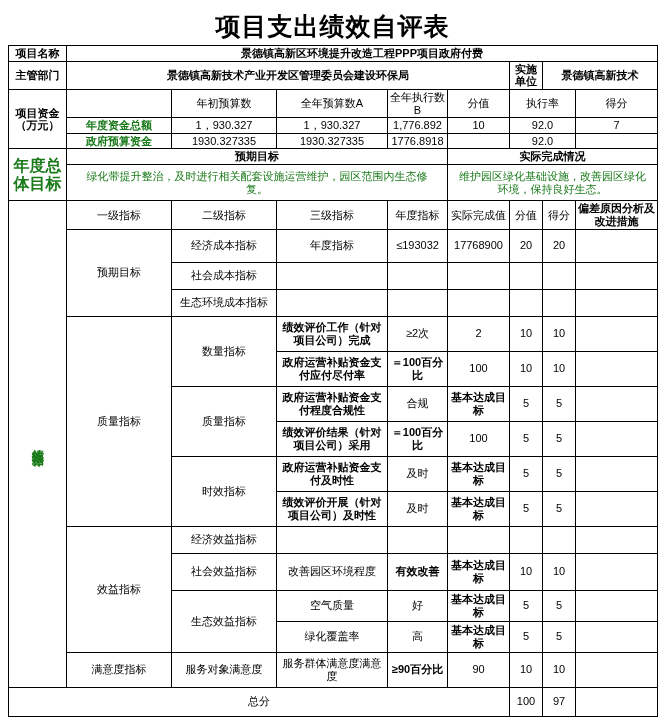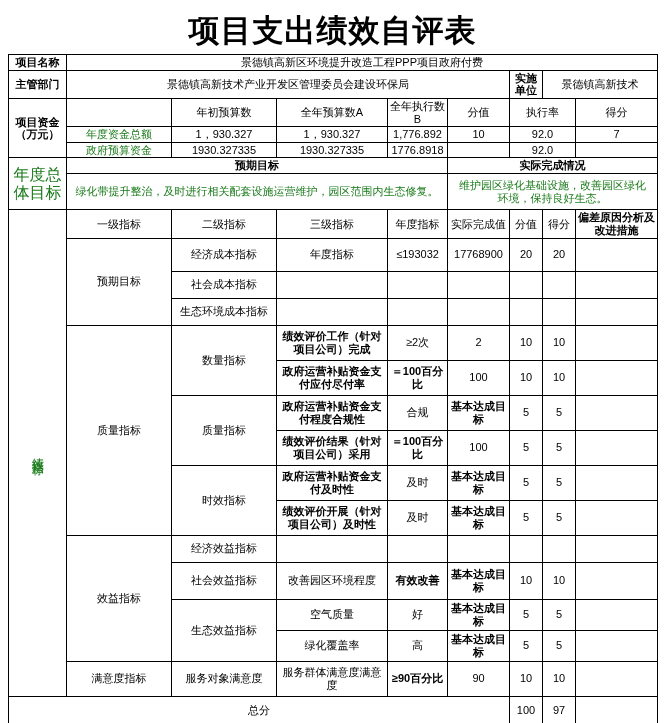--- a/index.html
+++ b/index.html
@@ -15,21 +15,21 @@
   }
   .page {
     width: 665px;
     box-sizing: border-box;
     padding: 4px 8px 0 8px;
   }
   .doc-title {
     text-align: center;
     font-family: "Liberation Serif", serif;
     font-weight: bold;
-    font-size: 31px;
+    font-size: 25px;
     letter-spacing: 1px;
     margin: 6px 0 2px 0;
   }
   .doc-subtitle {
     text-align: center;
     font-size: 11px;
     margin: 0 0 6px 0;
   }
   table.main {
     border-collapse: collapse;
@@ -38,21 +38,21 @@
   }
   table.main td {
     border: 1px solid #000;
     font-size: 11px;
     text-align: center;
     vertical-align: middle;
     padding: 1px 2px;
     line-height: 1.15;
     word-break: break-all;
   }
-  .b { font-weight: normal; }
+  .b { font-weight: bold; }
   .green { color: #1a7a1a; }
   .big12 { font-size: 12px; }
   .big13 { font-size: 13px; }
   .nm { font-size: 12px; font-weight: bold; }
   .vert {
     writing-mode: vertical-rl;
     text-orientation: upright;
     letter-spacing: 2px;
     display: inline-block;
     line-height: 1.1;
@@ -128,21 +128,21 @@
       <td colspan="2">92.0</td>
       <td></td>
     </tr>
 
     <tr>
       <td rowspan="2" class="green b" style="font-size:16px">年度总体目标</td>
       <td colspan="4" class="nm">预期目标</td>
       <td colspan="4" class="nm">实际完成情况</td>
     </tr>
     <tr>
-      <td colspan="4" class="green big12" style="padding:5px 6px">绿化带提升整治，及时进行相关配套设施运营维护，园区范围内生态修复。</td>
+      <td colspan="4" class="green big12" style="padding:5px 17px">绿化带提升整治，及时进行相关配套设施运营维护，园区范围内生态修复。</td>
       <td colspan="4" class="green big12" style="padding:5px 6px">维护园区绿化基础设施，改善园区绿化环境，保持良好生态。</td>
     </tr>
 
     <tr>
       <td rowspan="15" class="green b" style="font-size:12px">
         <span class="vert">绩效指标</span>
       </td>
       <td>一级指标</td>
       <td>二级指标</td>
       <td>三级指标</td>

